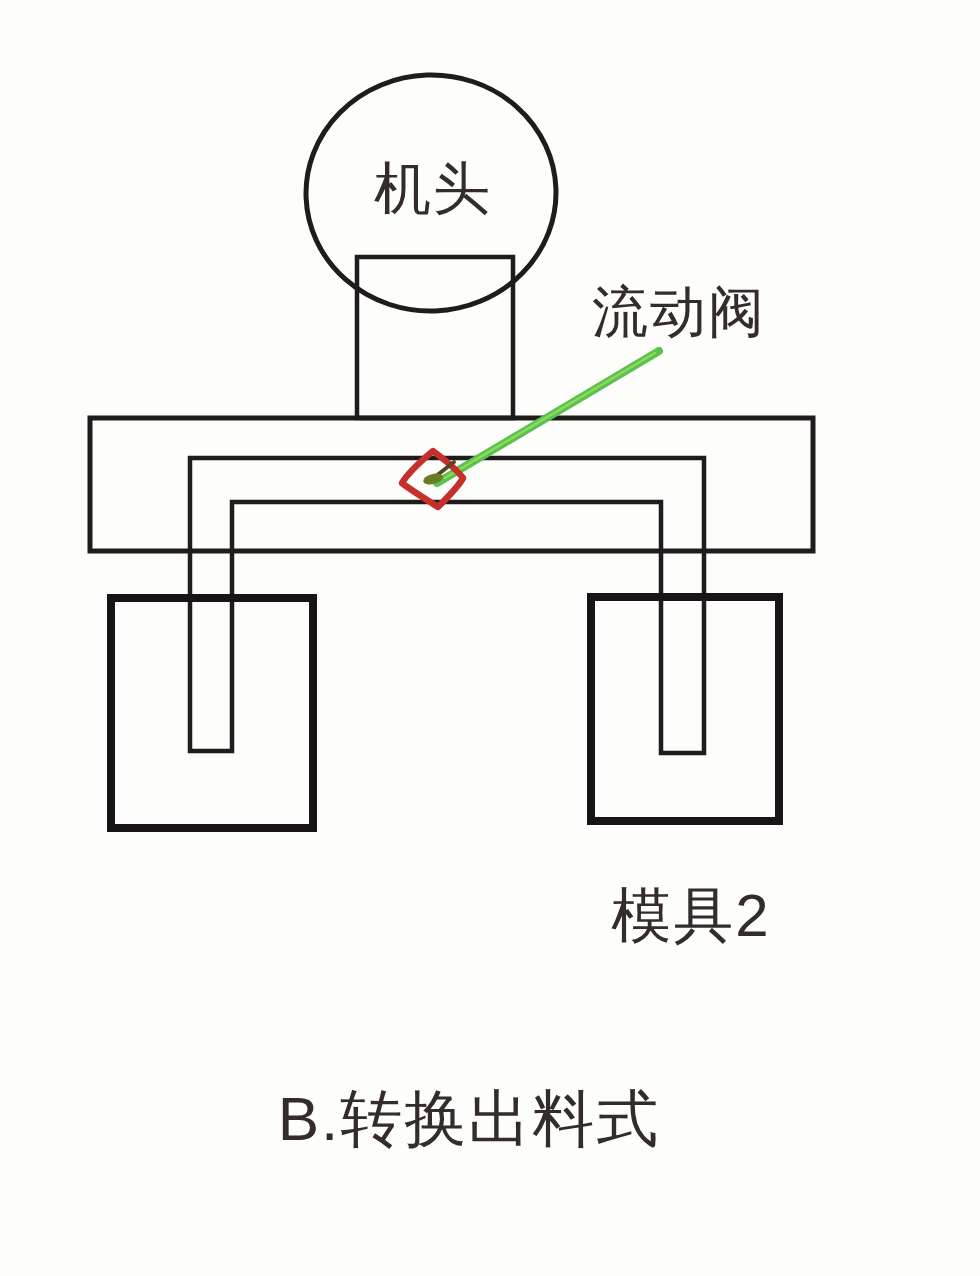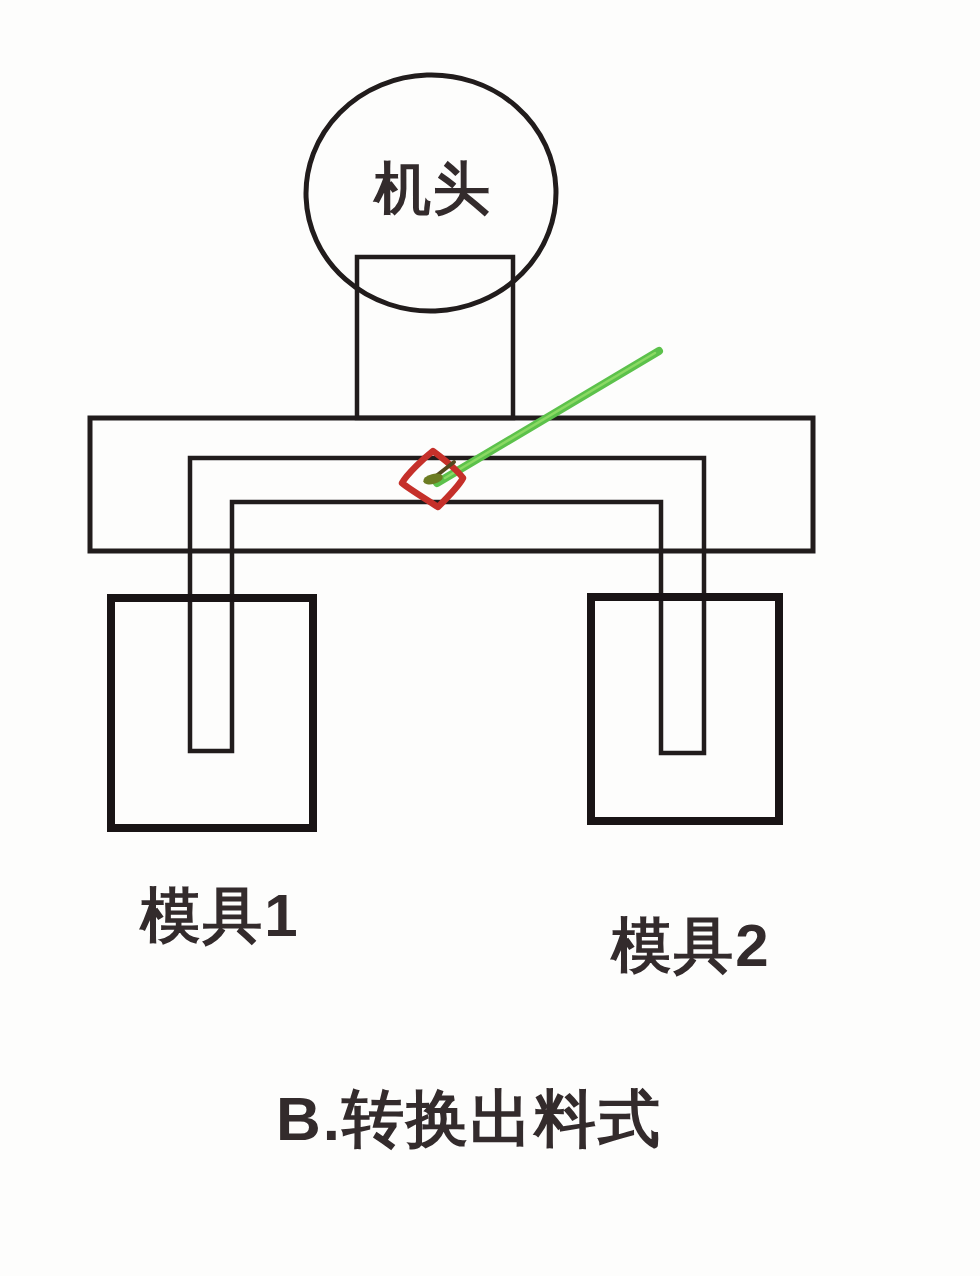--- a/index.html
+++ b/index.html
@@ -10,40 +10,39 @@
     width: 980px;
     height: 1276px;
     background: var(--background, #fdfdfc);
     font-family: "Liberation Sans", "DejaVu Sans", sans-serif;
     overflow: hidden;
   }
   .stage {
     position: relative;
     width: 980px;
     height: 1164px;
-    font-weight: bold;
   }
   .stage svg {
     position: absolute;
     left: 0;
     top: 0;
   }
   .label {
     position: absolute;
     transform: translate(-50%, -50%);
     color: var(--text, #332b2c);
     white-space: nowrap;
     letter-spacing: 2px;
     line-height: 1;
     user-select: none;
   }
   .label-machine-head { left: 433px; top: 188px;  font-size: 57px; }
   .label-flow-valve   { left: 679px; top: 312px;  font-size: 56px; }
   .label-mold-1       { left: 220px; top: 916px;  font-size: 60px; }
-  .label-mold-2       { left: 691px; top: 916px;  font-size: 60px; margin-top: 30px; }
+  .label-mold-2       { left: 691px; top: 916px;  font-size: 60px; }
   .label-caption      { left: 469px; top: 1119px; font-size: 62px; }
 </style>
 </head>
 <body>
 
 <div class="stage">
 
   <svg width="980" height="1276" viewBox="0 0 980 1276">
 
     <rect x="90" y="418" width="723" height="133" fill="none" stroke="var(--line)" stroke-width="5"></rect>
@@ -62,20 +61,20 @@
     <line x1="655" y1="353" x2="445" y2="478" stroke="var(--arrow-green-light)" stroke-width="2.5" stroke-linecap="round" opacity="0.9"></line>
 
     <path d="M433,451 C441,457 457,470 463,478 C459,486 445,500 438,507 C429,501 409,489 402,483 C407,474 424,458 433,451 Z" fill="none" stroke="var(--valve-red)" stroke-width="6.5" stroke-linejoin="round"></path>
 
     <line x1="454" y1="462" x2="431" y2="480" stroke="var(--valve-tip-dark)" stroke-width="4" stroke-linecap="round"></line>
     <ellipse cx="433" cy="479" rx="10" ry="5" transform="rotate(-14 433 479)" fill="var(--valve-tip-olive)"></ellipse>
   </svg>
 
   <div class="label label-machine-head">机头</div>
 
+  <div class="label label-flow-valve">流动阀</div>
 
-  <div class="label label-mold-1">模具1</div>
 
   <div class="label label-mold-2">模具2</div>
 
   <div class="label label-caption">B.转换出料式</div>
 
 </div>
 
 </body></html>

